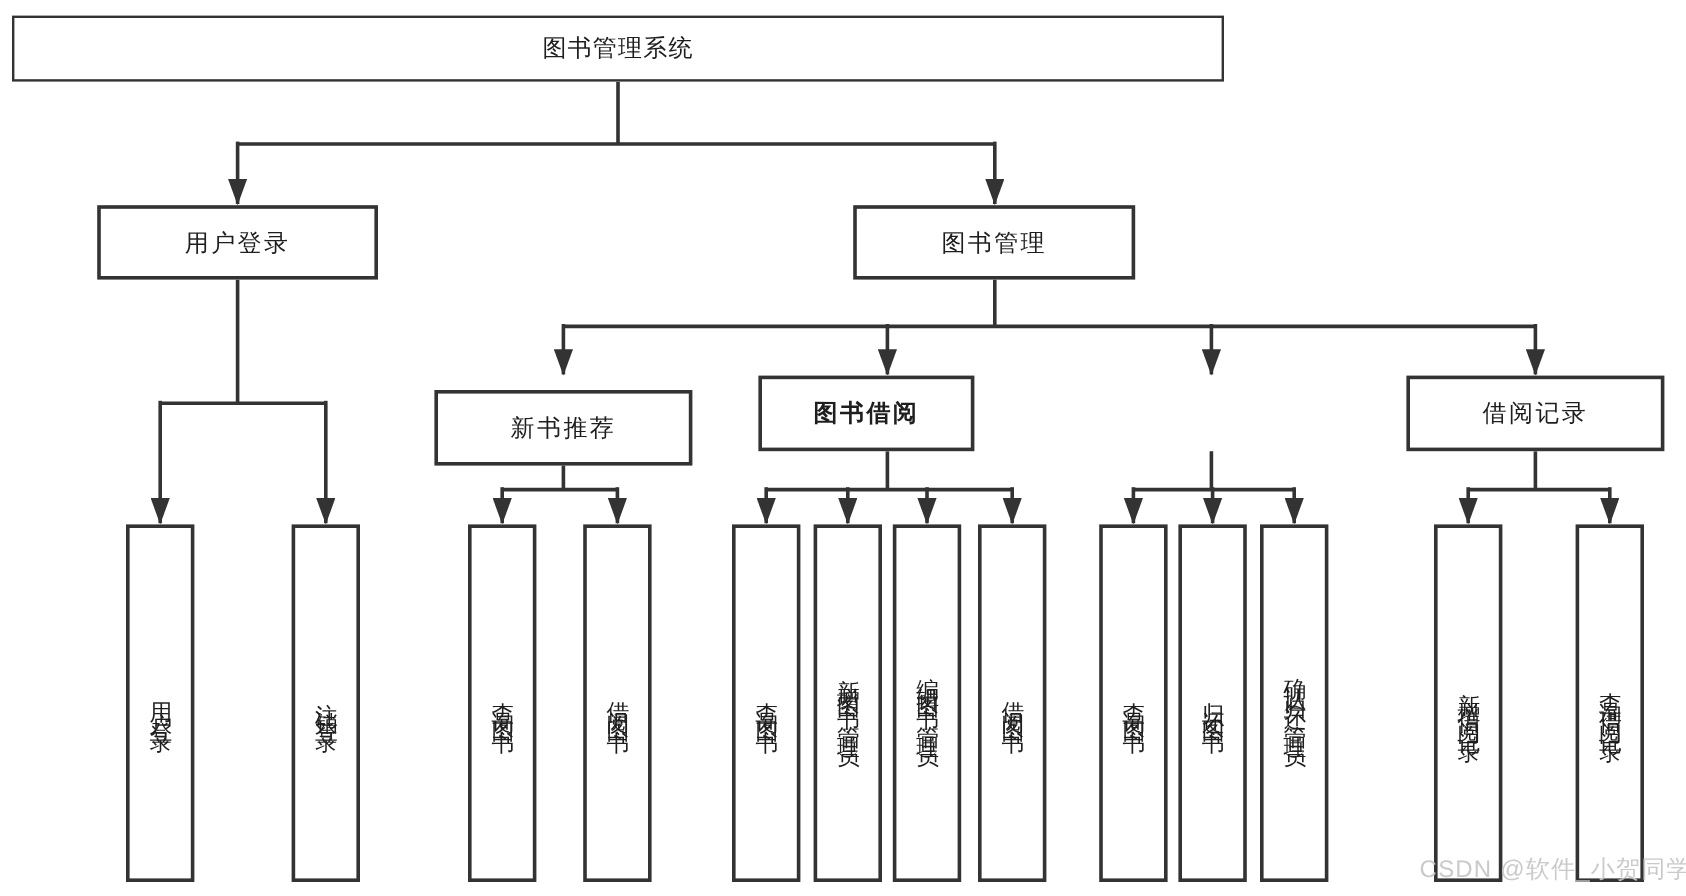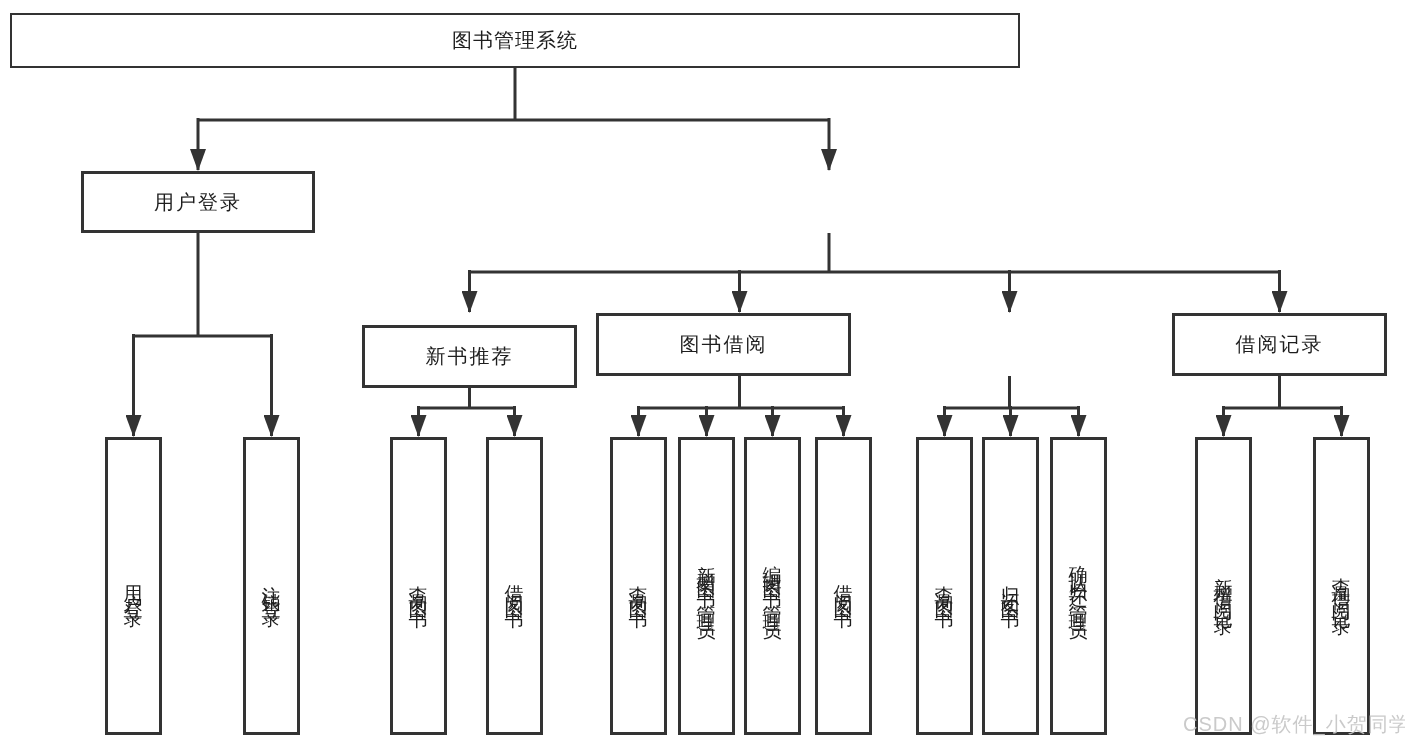--- a/index.html
+++ b/index.html
@@ -111,25 +111,28 @@
     </g>
   </svg>
 
   <div class="box box-root" style="left:10px; top:13px; width:1010px; height:55px;text-align:right;">
     <span>图书管理系统</span>
   </div>
 
   <div class="box box-h" style="left:81px; top:171px; width:234px; height:62px;">
     <span>用户登录</span>
   </div>
+  <div class="box box-h" style="left:711px; top:171px; width:235px; height:62px;">
+    <span>图书管理</span>
+  </div>
 
   <div class="box box-h" style="left:362px; top:313px; width:215px; height:63px;margin-top:12px;">
     <span>新书推荐</span>
   </div>
-  <div class="box box-h" style="left:596px; top:313px; width:255px; height:63px;">
+  <div class="box box-h" style="left:632px; top:313px; width:180px; height:63px;font-weight:bold;">
     <span>图书借阅</span>
   </div>
   <div class="box box-h" style="left:1172px; top:313px; width:215px; height:63px;">
     <span>借阅记录</span>
   </div>
 
   <div class="box box-v" style="left:105px; top:437px; width:57px; height:298px;">
     <span class="vtext">用户登录</span>
   </div>
   <div class="box box-v" style="left:243px; top:437px; width:57px; height:298px;">

